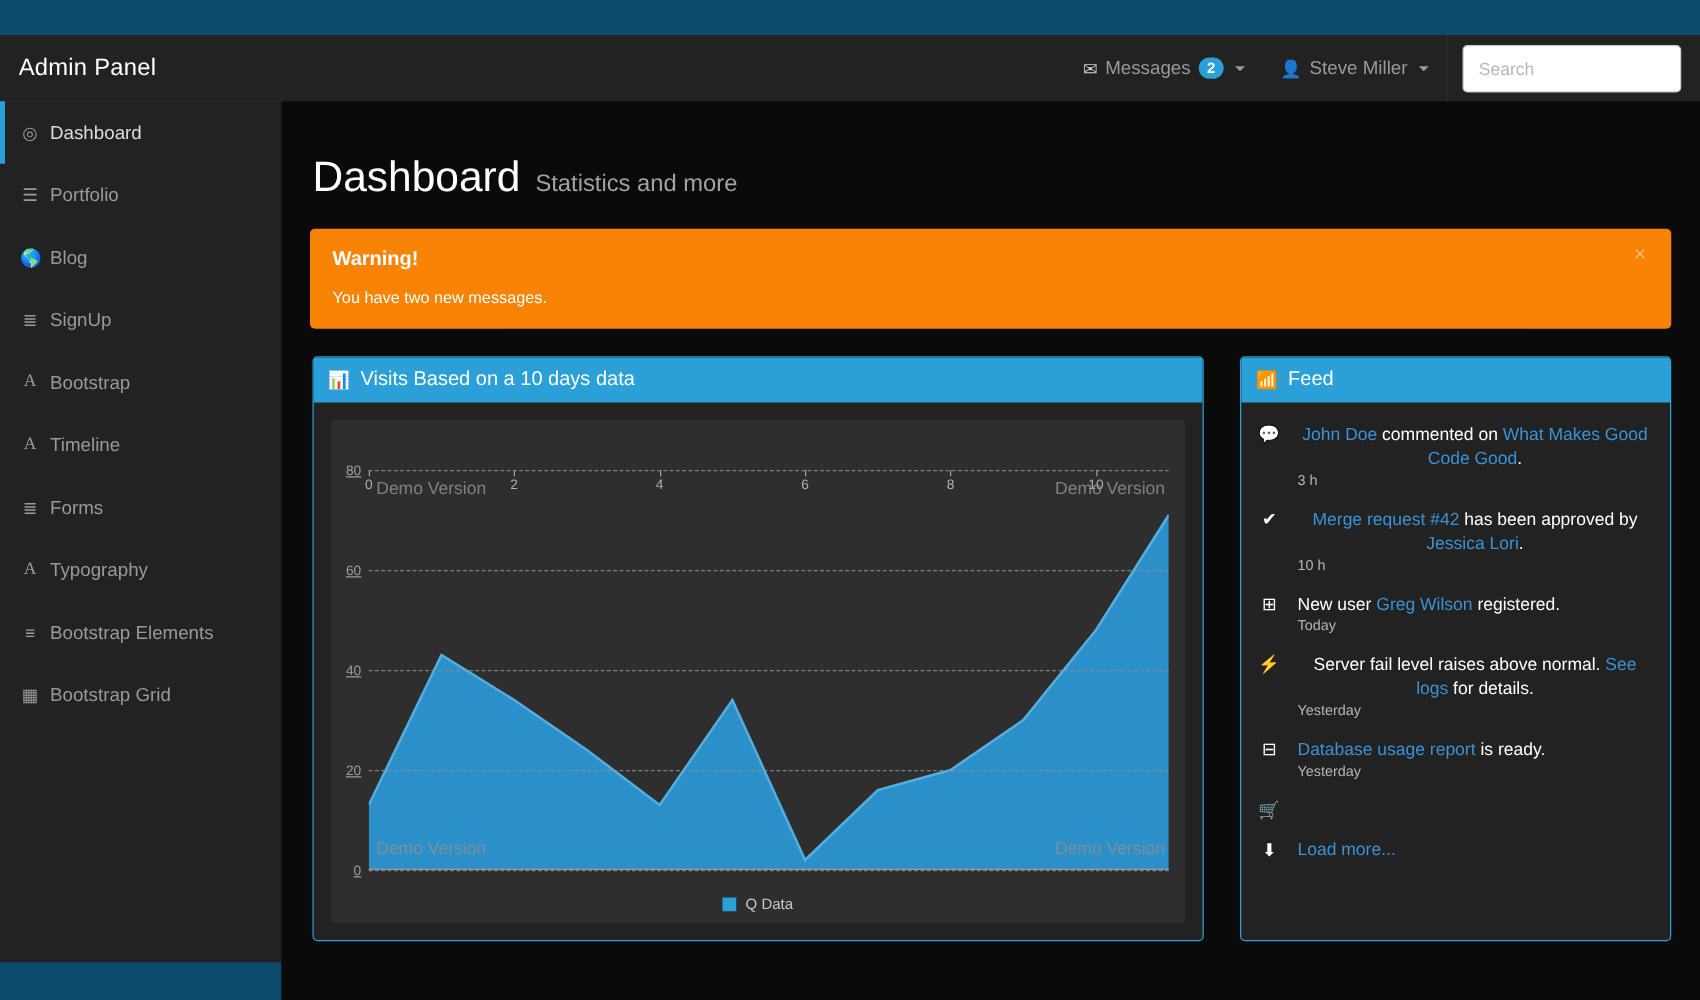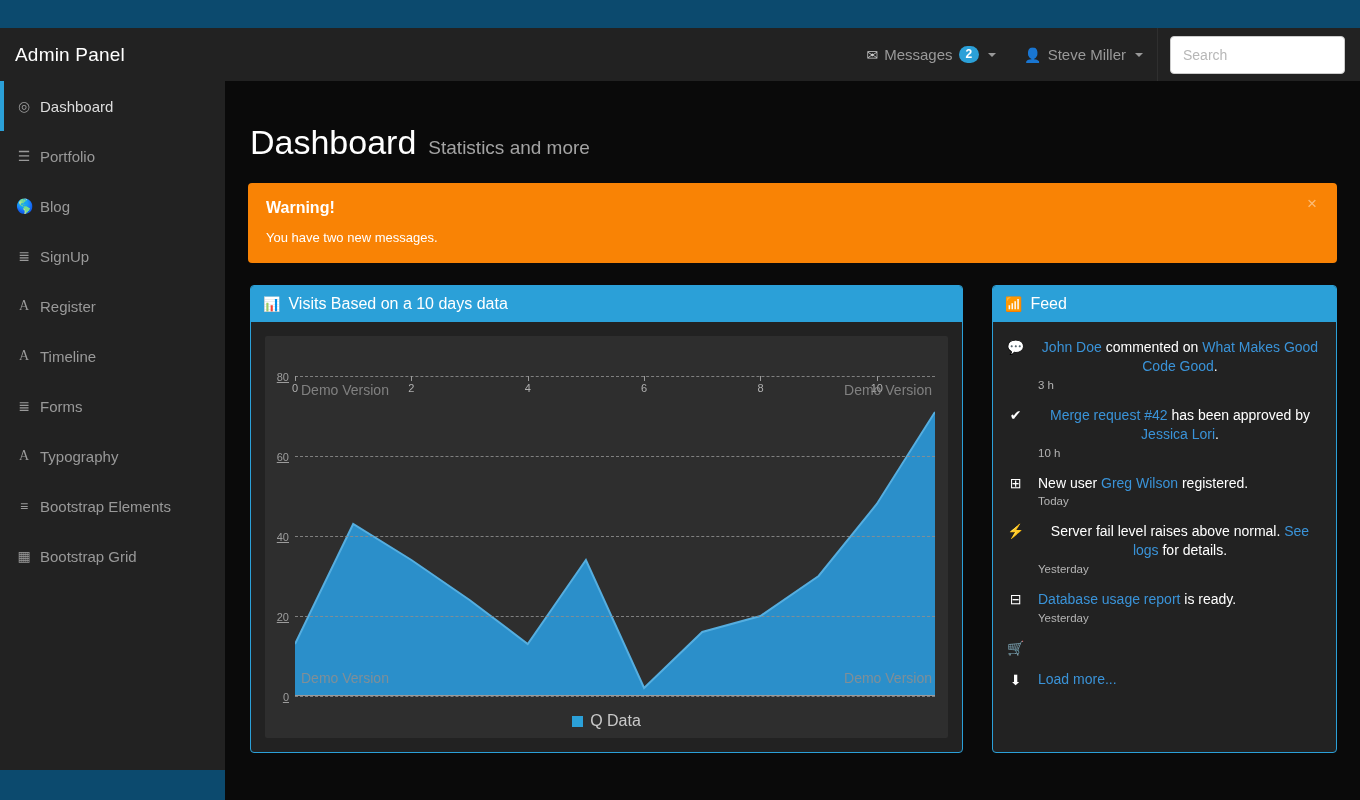--- a/index.html
+++ b/index.html
@@ -141,21 +141,21 @@
   .watermark {
     position: absolute; color: #8f8f8f; font-size: 14px; opacity: .85;
   }
   .wm-tl { left: 36px; top: 46px; }
   .wm-tr { right: 16px; top: 46px; }
   .wm-bl { left: 36px; bottom: 52px; }
   .wm-br { right: 16px; bottom: 52px; }
   .legend {
     position: absolute; left: 0; right: 0; bottom: 8px; display: flex;
     align-items: center; justify-content: center; gap: 7px;
-    color: #c9c9c9; font-size: 16px;
+    color: #c9c9c9; font-size: 12px;
   }
   .legend-swatch { width: 11px; height: 11px; background: #2ba0d8; display: inline-block; }
 
   
   .feed-body { padding: 16px 14px 18px 14px; }
   .feed-item { display: flex; gap: 14px; margin-bottom: 15px; }
   .feed-item:last-child { margin-bottom: 0; }
   .feed-ico {
     width: 17px; min-width: 17px; text-align: center; color: #ffffff;
     font-size: 14px; padding-top: 1px;
@@ -207,21 +207,21 @@
     <a class="side-item" href="#">
       <span class="s-ico">🌎</span>
       <span>Blog</span>
     </a>
     <a class="side-item" href="#">
       <span class="s-ico">≣</span>
       <span>SignUp</span>
     </a>
     <a class="side-item" href="#">
       <span class="s-ico" style="font-family:'Liberation Serif',serif;">A</span>
-      <span>Register</span>
+      <span>Bootstrap</span>
     </a>
     <a class="side-item" href="#">
       <span class="s-ico" style="font-family:'Liberation Serif',serif;">A</span>
       <span>Timeline</span>
     </a>
     <a class="side-item" href="#">
       <span class="s-ico">≣</span>
       <span>Forms</span>
     </a>
     <a class="side-item" href="#">

